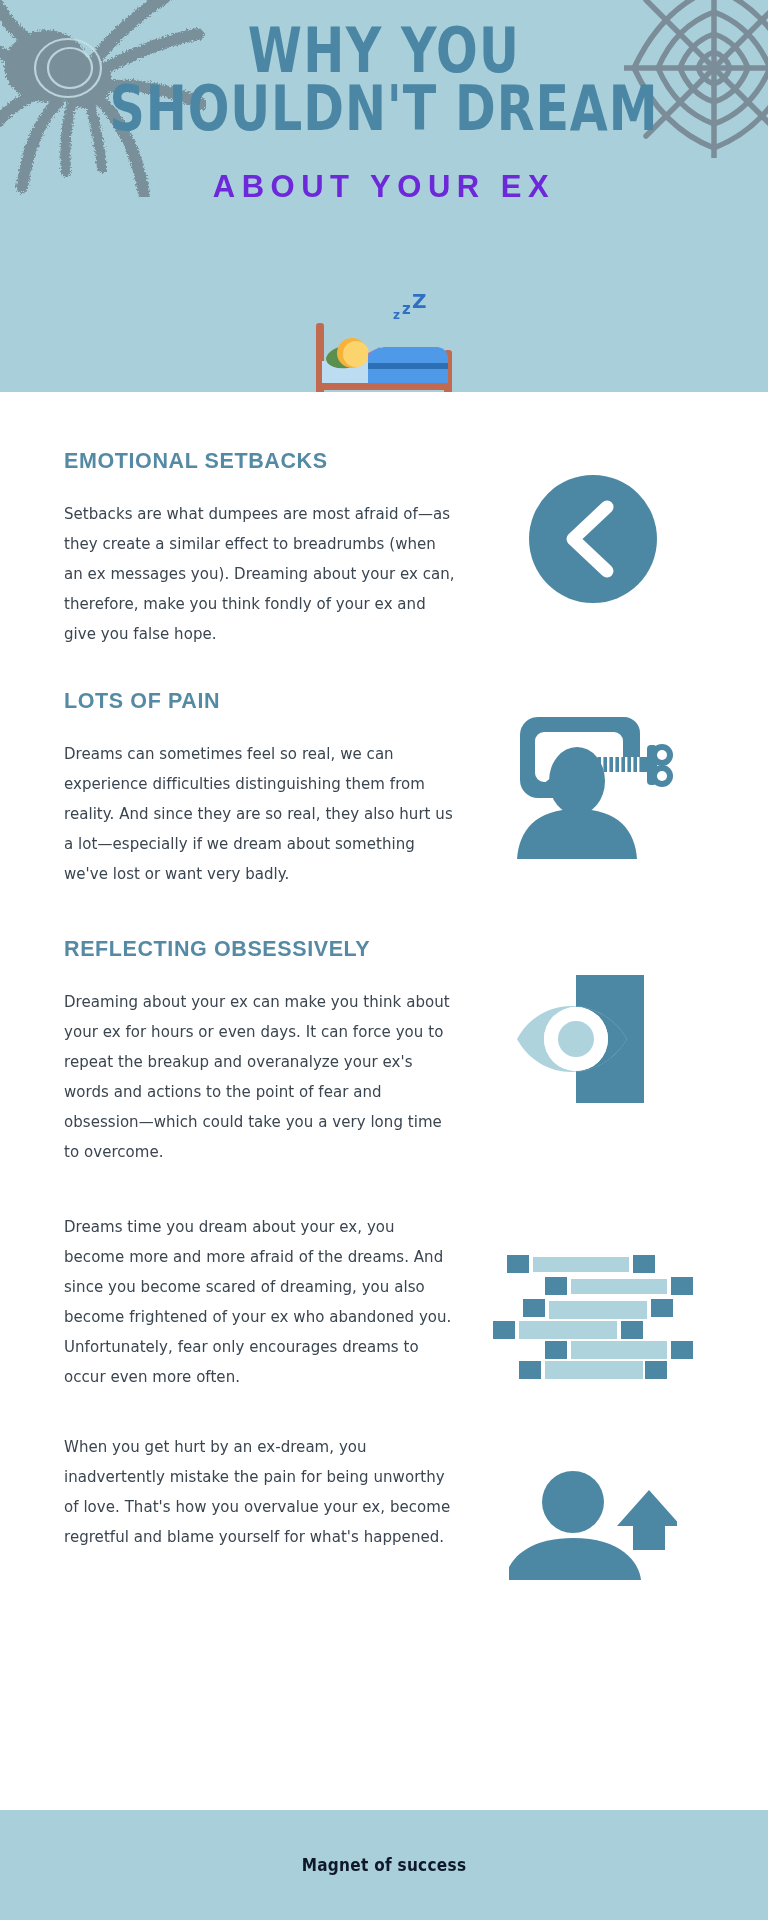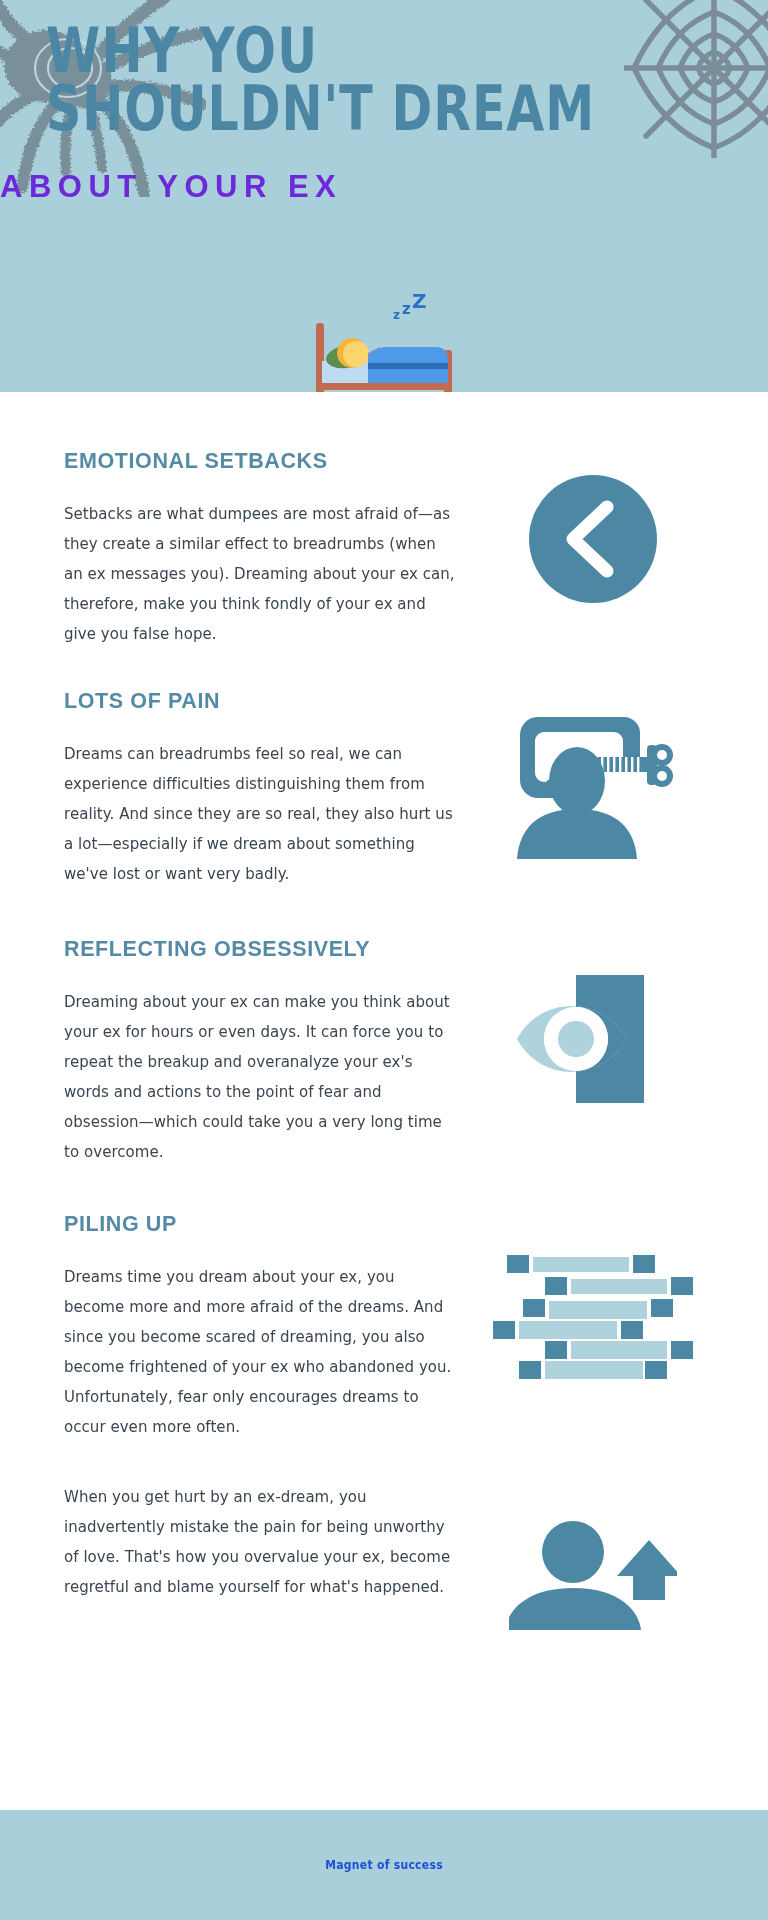--- a/index.html
+++ b/index.html
@@ -48,20 +48,21 @@
     width: 180px;
     height: 180px;
     opacity: 0.72;
   }
 
   .title-block {
     position: absolute;
     top: 22px;
     left: 0;
     width: 768px;
+    text-align: center;
     z-index: 3;
   }
 
   .title-line {
     font-family: "DejaVu Sans Condensed", "Liberation Sans Narrow", "Liberation Sans", sans-serif;
     font-weight: 700;
     font-size: 62px;
     line-height: 0.94;
     letter-spacing: 1.5px;
     color: #4b87a4;
@@ -158,22 +159,22 @@
     height: 110px;
     background: #a9d0da;
     display: flex;
     align-items: center;
     justify-content: center;
   }
 
   .footer-text {
     font-family: "DejaVu Sans Condensed", "Liberation Sans Narrow", "Liberation Sans", sans-serif;
     font-weight: 700;
-    font-size: 12px;
-    color: #1d4ed8;
+    font-size: 17px;
+    color: #0f172a;
     letter-spacing: 0.3px;
   }
 </style>
 </head>
 <body>
 
 <div class="page">
 
   <div class="header">
 
@@ -275,21 +276,21 @@
         <svg width="128" height="128" viewBox="0 0 128 128" xmlns="http://www.w3.org/2000/svg">
           <circle cx="64" cy="64" r="64" fill="#4c88a4"></circle>
           <path d="M78 32 L44 64 L78 96" fill="none" stroke="#ffffff" stroke-width="13" stroke-linecap="round" stroke-linejoin="round"></path>
         </svg>
       </div>
     </div>
 
     <div class="section" id="section-2">
       <div class="sec-text">
         <div class="sec-title">LOTS OF PAIN</div>
-        <div class="sec-body">Dreams can breadrumbs feel so real, we can experience difficulties distinguishing them from reality. And since they are so real, they also hurt us a lot—especially if we dream about something we've lost or want very badly.</div>
+        <div class="sec-body">Dreams can sometimes feel so real, we can experience difficulties distinguishing them from reality. And since they are so real, they also hurt us a lot—especially if we dream about something we've lost or want very badly.</div>
       </div>
       <div class="sec-icon">
         <svg width="172" height="150" viewBox="0 0 172 150" xmlns="http://www.w3.org/2000/svg">
           <g fill="#4c88a4">
 
             <path d="M33 8 h84 a16 16 0 0 1 16 16 v38 h-17 v-30 a9 9 0 0 0 -9 -9 h-70 a9 9 0 0 0 -9 9 v32 a9 9 0 0 0 9 9 h14 v16 h-20 a18 18 0 0 1 -18 -18 v-45 a18 18 0 0 1 20 -18 z"></path>
 
             <rect x="84" y="48" width="58" height="15" rx="2"></rect>
             <g fill="#ffffff">
               <rect x="88" y="48" width="2.4" height="15"></rect>
@@ -343,21 +344,20 @@
           <clipPath id="pupilclip">
               <rect x="63" y="4" width="68" height="128"></rect>
             </clipPath>
           <circle cx="63" cy="68" r="18" fill="#4c88a4" clip-path="url(#pupilclip)" opacity="0"></circle>
         </svg>
       </div>
     </div>
 
     <div class="section" id="section-4">
       <div class="sec-text">
-        <div class="sec-title">PILING UP</div>
         <div class="sec-body">Dreams time you dream about your ex, you become more and more afraid of the dreams. And since you become scared of dreaming, you also become frightened of your ex who abandoned you. Unfortunately, fear only encourages dreams to occur even more often.</div>
       </div>
       <div class="sec-icon">
         <svg width="210" height="132" viewBox="0 0 210 132" xmlns="http://www.w3.org/2000/svg">
           <g stroke="#ffffff" stroke-width="2">
 
             <rect x="18" y="4" width="24" height="20" fill="#4c88a4"></rect>
             <rect x="44" y="6" width="98" height="17" fill="#aed3dd"></rect>
             <rect x="144" y="4" width="24" height="20" fill="#4c88a4"></rect>
 

